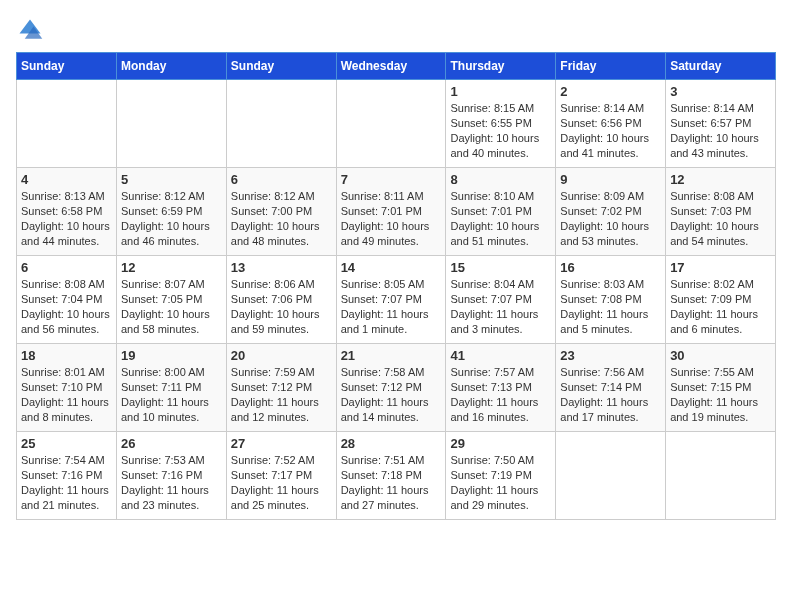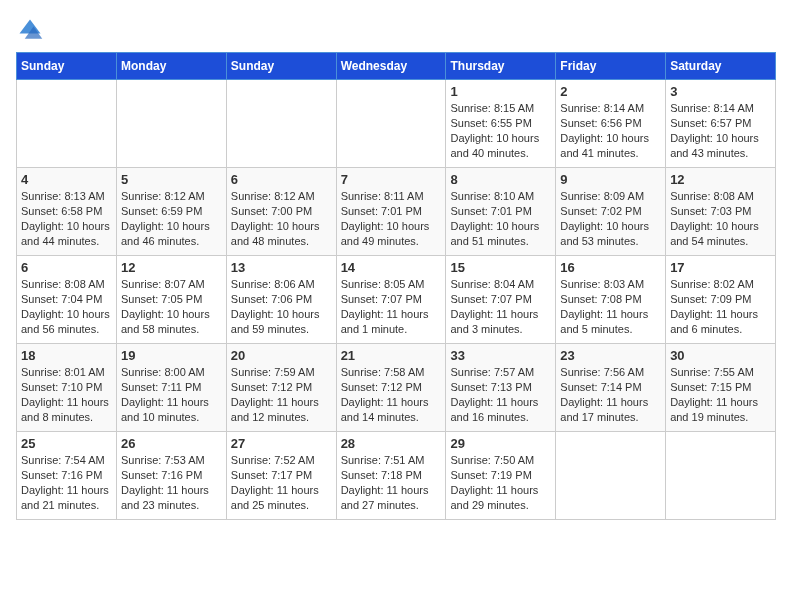--- a/index.html
+++ b/index.html
@@ -283,21 +283,21 @@
 and 12 minutes.</div>
         </td>
         <td>
           <span class="day-number">21</span>
           <div class="day-info">Sunrise: 7:58 AM
 Sunset: 7:12 PM
 Daylight: 11 hours
 and 14 minutes.</div>
         </td>
         <td>
-          <span class="day-number">33</span>
+          <span class="day-number">41</span>
           <div class="day-info">Sunrise: 7:57 AM
 Sunset: 7:13 PM
 Daylight: 11 hours
 and 16 minutes.</div>
         </td>
         <td>
           <span class="day-number">23</span>
           <div class="day-info">Sunrise: 7:56 AM
 Sunset: 7:14 PM
 Daylight: 11 hours

